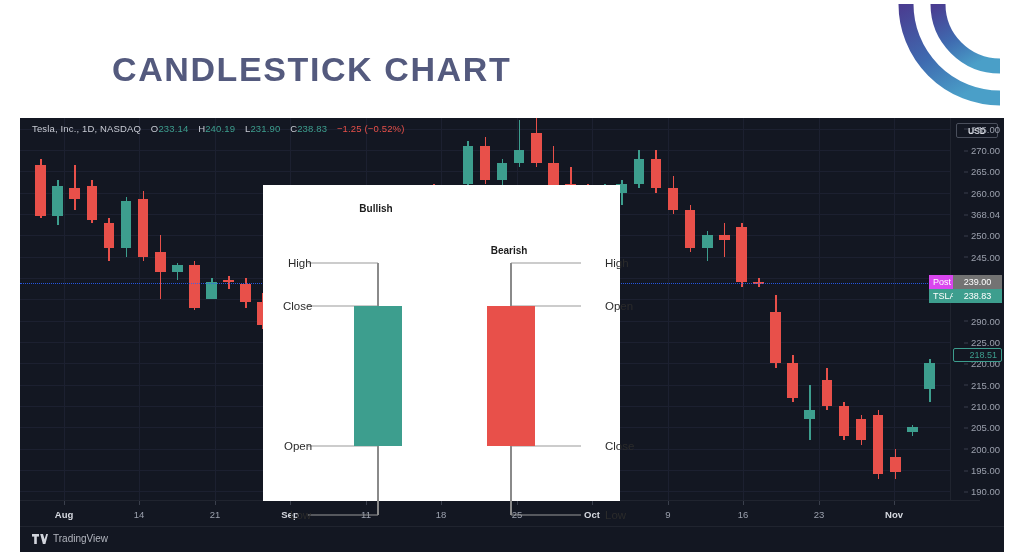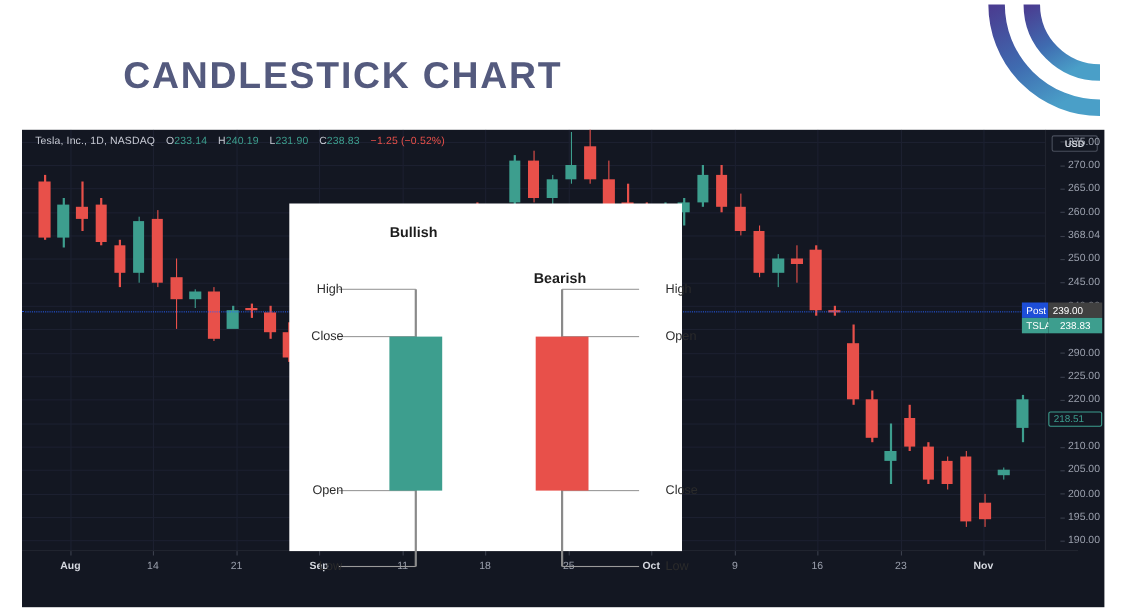--- a/index.html
+++ b/index.html
@@ -66,21 +66,21 @@
   }
   .ptick .dash {
     position: absolute; left: -7px; top: 50%; width: 4px; height: 1px;
     background: #3a3f4c;
   }
   .tag {
     position: absolute; height: 14px; line-height: 14px;
     font-size: 9px; color: #fff; padding: 0 4px;
     transform: translateY(-50%); white-space: nowrap;
   }
-  .tag-post-label { left: -22px; background: #1d4ed8; }
+  .tag-post-label { left: -22px; background: #d946ef; }
   .tag-last {
     position: absolute; right: 3px; height: 14px; line-height: 13px;
     font-size: 9px; color: #3d9e8e; padding: 0 4px;
     border: 1px solid #3d9e8e; border-radius: 2px;
     background: #131722; transform: translateY(-50%);
   }
 
   
   .post-line {
     position: absolute; left: 0; width: 930px; height: 0;
@@ -111,21 +111,21 @@
   }
   .tv-mark { display: block; }
 
   
   .overlay {
     position: absolute; left: 243px; top: 67px;
     width: 357px; height: 316px;
     background: #ffffff;
   }
   .ov-title {
-    position: absolute; font-size: 13px; font-weight: bold; color: #1c1c1c;
+    position: absolute; font-size: 10px; font-weight: bold; color: #1c1c1c;
     transform: translateX(-50%);
   }
   .ov-label {
     position: absolute; font-size: 11.5px; color: #2b2b2b;
     transform: translateY(-50%); white-space: nowrap; padding-left: 20px;
   }
   .ov-lead {
     position: absolute; height: 1px; background: #9a9a9a;
     transform: translateY(-50%);
   }
@@ -318,24 +318,24 @@
         <div class="ptick" style="top: 202.737px;"><span class="dash"></span><span>290.00</span></div>
         <div class="ptick" style="top: 224.078px;"><span class="dash"></span><span>225.00</span></div>
         <div class="ptick" style="top: 245.419px;"><span class="dash"></span><span>220.00</span></div>
         <div class="ptick" style="top: 266.76px;"><span class="dash"></span><span>215.00</span></div>
         <div class="ptick" style="top: 288.101px;"><span class="dash"></span><span>210.00</span></div>
         <div class="ptick" style="top: 309.441px;"><span class="dash"></span><span>205.00</span></div>
         <div class="ptick" style="top: 330.782px;"><span class="dash"></span><span>200.00</span></div>
         <div class="ptick" style="top: 352.123px;"><span class="dash"></span><span>195.00</span></div>
         <div class="ptick" style="top: 373.464px;"><span class="dash"></span><span>190.00</span></div>
         <div class="tag tag-post-label" style="top: 164.324px; left: -22px; width: 24px; text-align: center;">Post</div>
-        <div class="tag" style="top: 164.324px; left: 2px; right: 2px; background: #404040; text-align: left;">239.00</div>
+        <div class="tag" style="top: 164.324px; left: 2px; right: 2px; background: #737373; text-align: center;">239.00</div>
         <div class="tag" style="top: 178.05px; left: -22px; width: 24px; background: rgb(61, 158, 142); text-align: center;">TSLA</div>
         <div class="tag" style="top: 178.05px; left: 2px; right: 2px; background: rgb(61, 158, 142); text-align: center;">238.83</div>
-        <div class="tag-last" style="top: 263px; left: 2px; right: 2px; text-align: left;">218.51</div>
+        <div class="tag-last" style="top: 237px; left: 2px; right: 2px; text-align: right;">218.51</div>
       </div>
 
     <div class="time-axis" id="time-axis">
         <div class="ttick bold" style="left: 44px;">Aug</div>
         <div class="tsep" style="left: 44px;"></div>
         <div class="ttick" style="left: 119px;">14</div>
         <div class="tsep" style="left: 119px;"></div>
         <div class="ttick" style="left: 195px;">21</div>
         <div class="tsep" style="left: 195px;"></div>
         <div class="ttick bold" style="left: 270px;">Sep</div>
@@ -351,20 +351,30 @@
         <div class="ttick" style="left: 648px;">9</div>
         <div class="tsep" style="left: 648px;"></div>
         <div class="ttick" style="left: 723px;">16</div>
         <div class="tsep" style="left: 723px;"></div>
         <div class="ttick" style="left: 799px;">23</div>
         <div class="tsep" style="left: 799px;"></div>
         <div class="ttick bold" style="left: 874px;">Nov</div>
         <div class="tsep" style="left: 874px;"></div>
       </div>
 
+    <div class="bottom-bar">
+      <div class="tv-logo">
+        <svg class="tv-mark" width="16" height="10" viewBox="0 0 16 10">
+          <rect x="0" y="0" width="7" height="2.6" fill="#d1d4dc"></rect>
+          <rect x="2.2" y="0" width="2.6" height="10" fill="#d1d4dc"></rect>
+          <path d="M 8.2 0 L 11 0 L 12.6 5.2 L 14.2 0 L 16 0 L 13.4 10 L 10.9 10 Z" fill="#d1d4dc"></path>
+        </svg>
+        <span>TradingView</span>
+      </div>
+    </div>
 
     <div class="overlay">
 
       <div class="ov-title" style="left:113px; top:18px;">Bullish</div>
       <div class="ov-lead" style="left:45px; top:78px; width:70px;"></div>
       <div class="ov-label" style="left:5px; top:78px; width:36px;">High</div>
       <div class="ov-lead" style="left:45px; top:121px; width:70px;"></div>
       <div class="ov-label" style="left:0px; top:121px; width:41px;">Close</div>
       <div class="ov-lead" style="left:45px; top:261px; width:70px;"></div>
       <div class="ov-label" style="left:1px; top:261px; width:40px;">Open</div>

